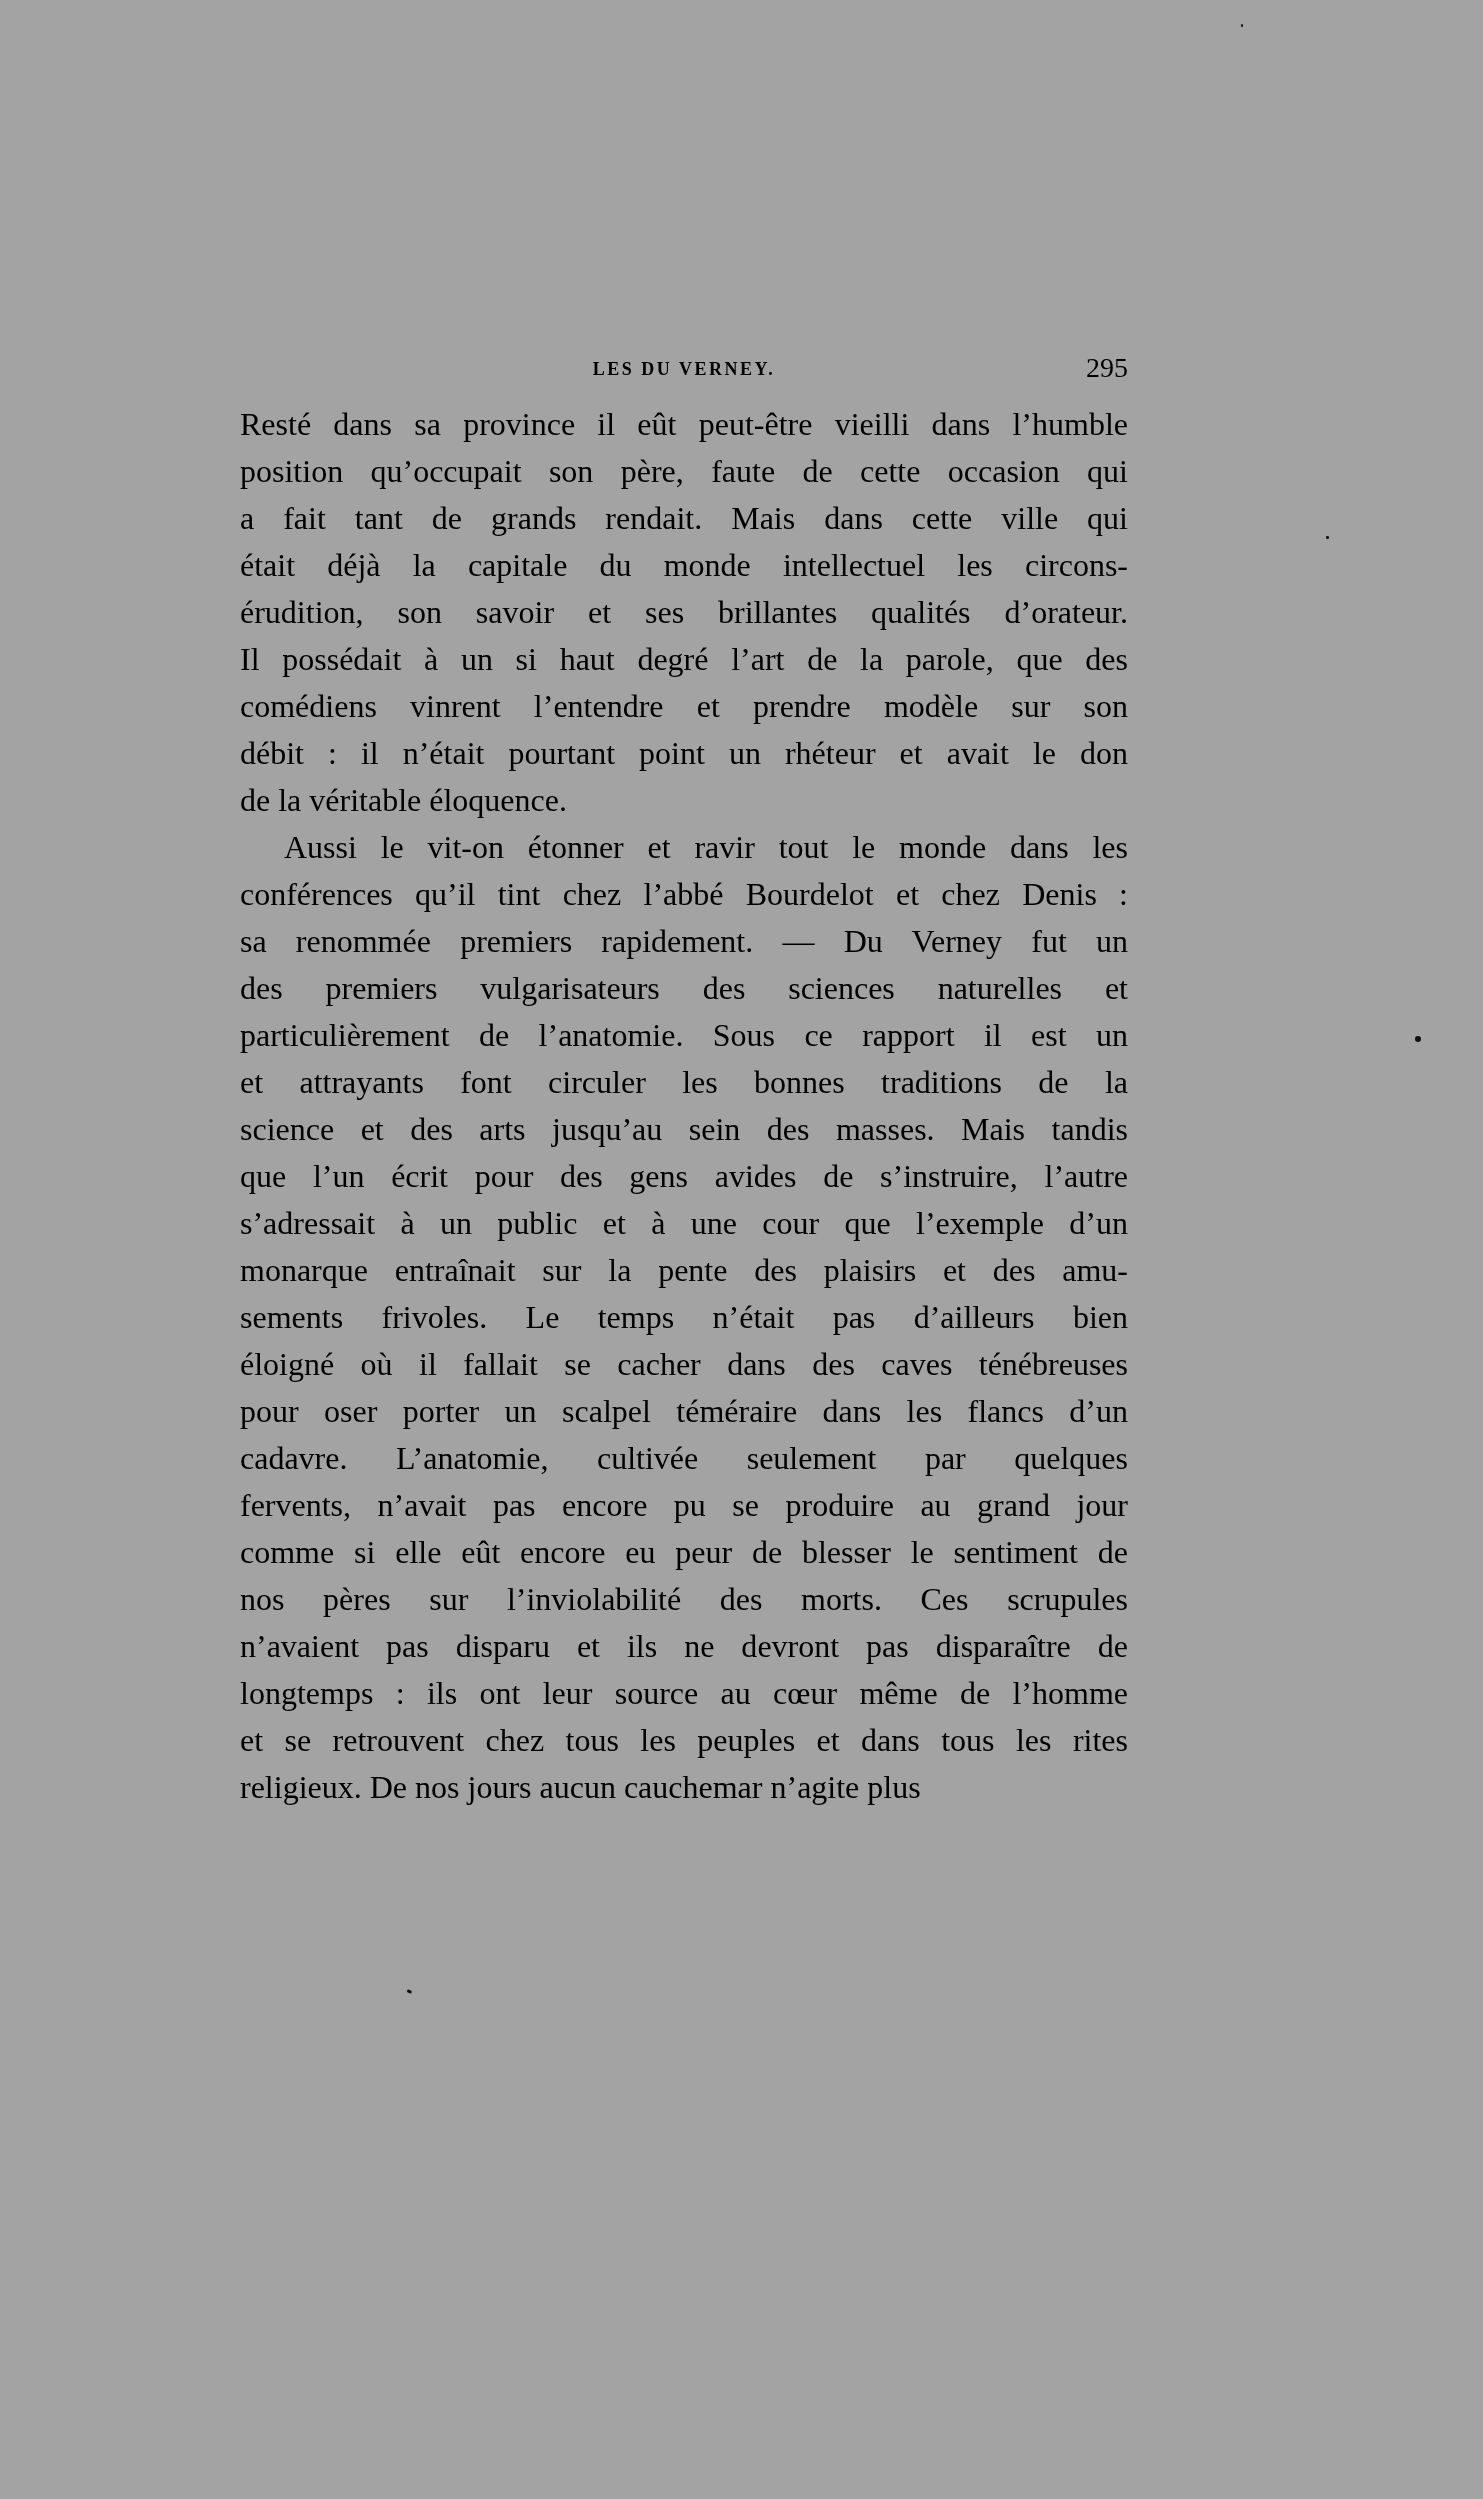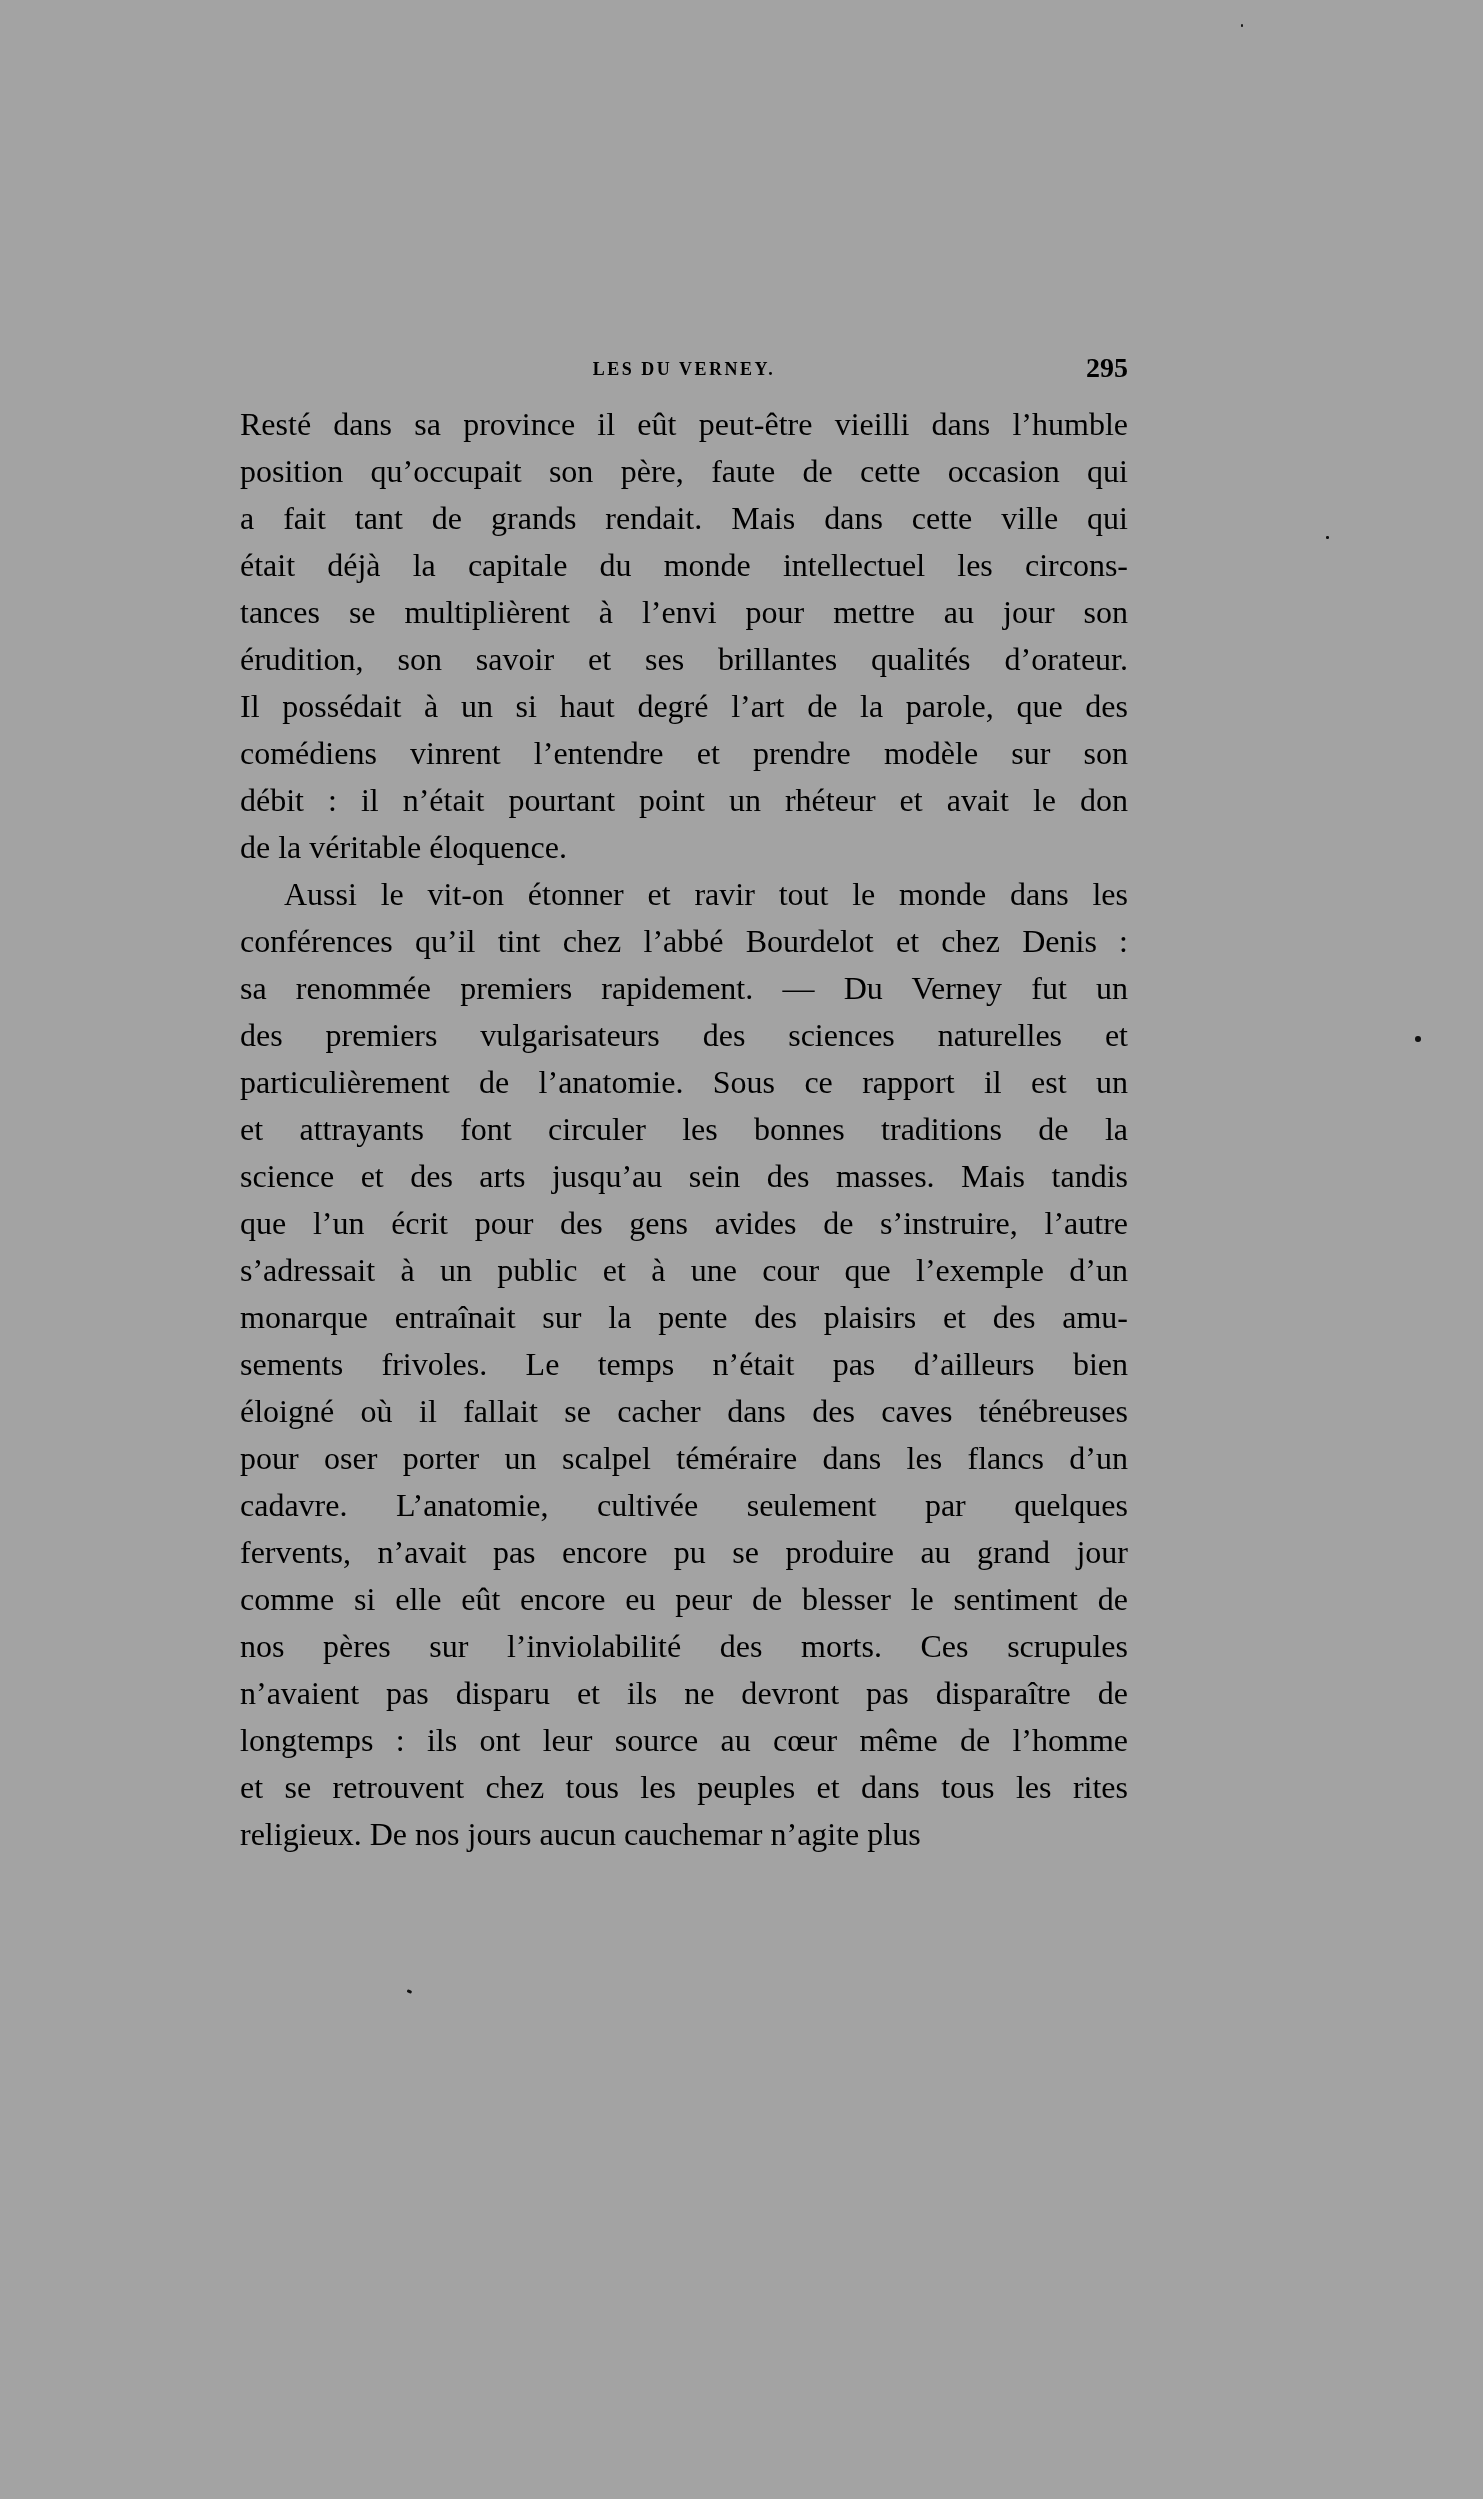--- a/index.html
+++ b/index.html
@@ -39,21 +39,21 @@
     font-weight: bold;
     font-size: 18px;
     letter-spacing: 2.5px;
     line-height: 23px;
   }
   .page-number {
     position: absolute;
     right: 0;
     top: 0;
     font-family: "Liberation Serif", "DejaVu Serif", serif;
-    font-weight: bold;
+    font-weight: normal;
     font-size: 28px;
     line-height: 30px;
   }
   .text-block {
     position: absolute;
     left: 240px;
     top: 401px;
     width: 888px;
   }
   .line {
@@ -83,21 +83,20 @@
     <div class="running-title">LES DU VERNEY.</div>
     <div class="page-number">295</div>
   </div>
 
   <div class="text-block" id="text-block">
       <div>
         <div class="line">Resté dans sa province il eût peut-être vieilli dans l’humble</div>
         <div class="line">position qu’occupait son père, faute de cette occasion qui</div>
         <div class="line">a fait tant de grands rendait. Mais dans cette ville qui</div>
         <div class="line">était déjà la capitale du monde intellectuel les circons-</div>
-        <div class="line">tances se multiplièrent à l’envi pour mettre au jour son</div>
         <div class="line">érudition, son savoir et ses brillantes qualités d’orateur.</div>
         <div class="line">Il possédait à un si haut degré l’art de la parole, que des</div>
         <div class="line">comédiens vinrent l’entendre et prendre modèle sur son</div>
         <div class="line">débit : il n’était pourtant point un rhéteur et avait le don</div>
         <div class="line last">de la véritable éloquence.</div>
       </div>
       <div>
         <div class="line indent">Aussi le vit-on étonner et ravir tout le monde dans les</div>
         <div class="line">conférences qu’il tint chez l’abbé Bourdelot et chez Denis :</div>
         <div class="line">sa renommée premiers rapidement. — Du Verney fut un</div>

